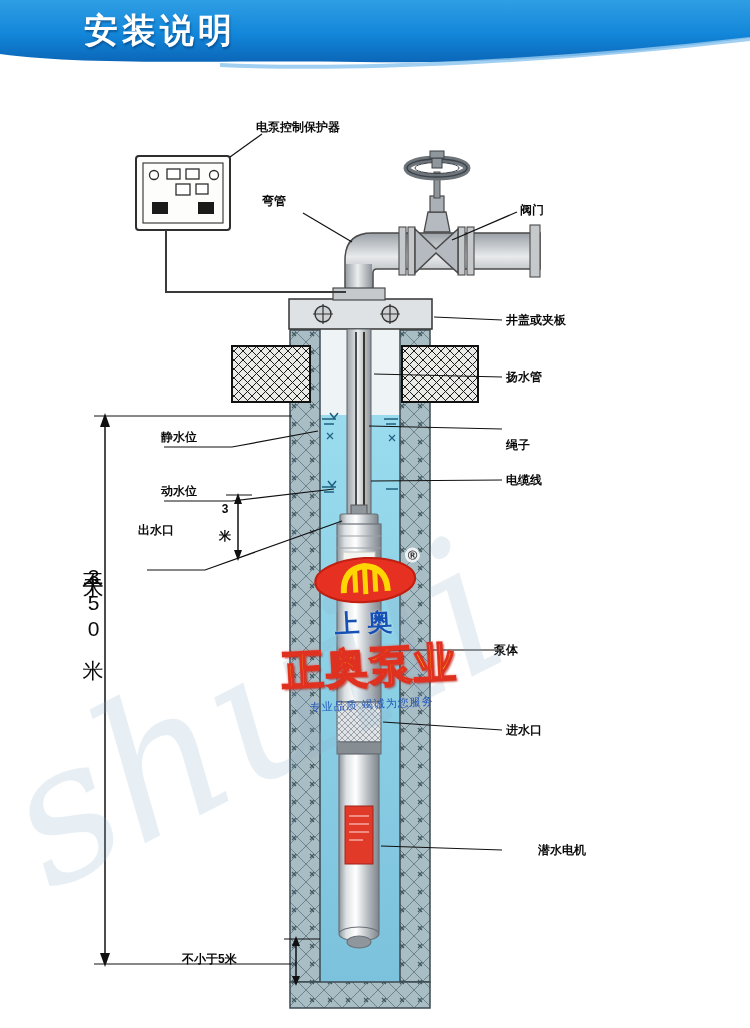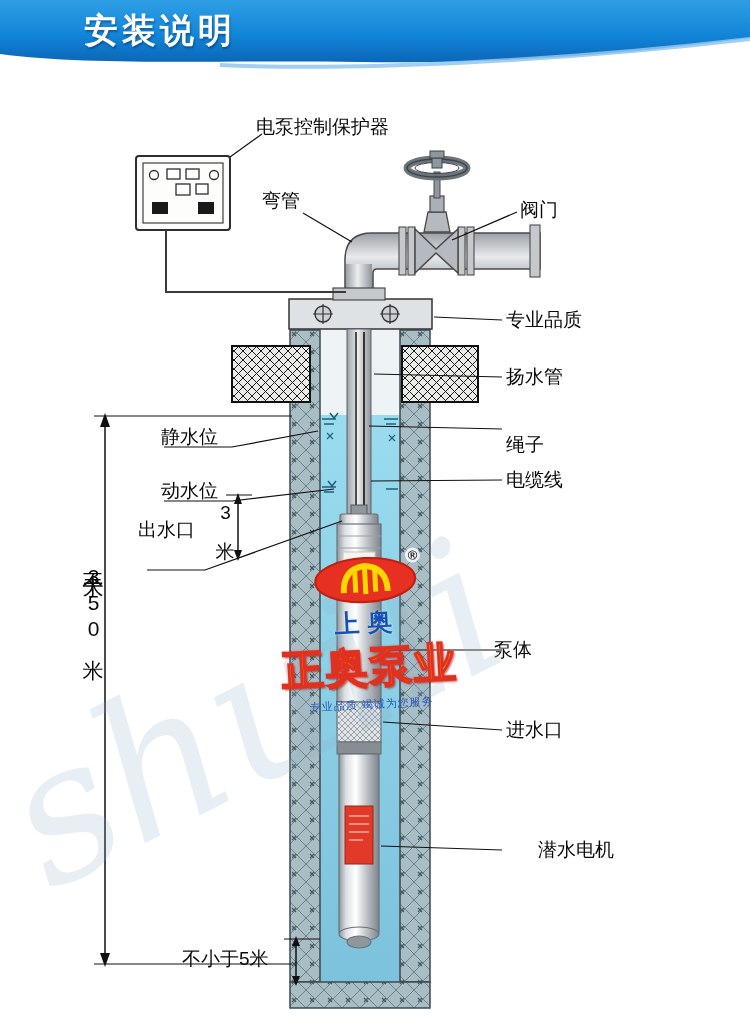--- a/index.html
+++ b/index.html
@@ -7,22 +7,22 @@
     width:750px;height:1028px;position:relative;background:#ffffff;
     font-family:"Liberation Sans","DejaVu Sans",sans-serif;overflow:hidden;
   }
   .stage{position:absolute;inset:0;width:750px;height:1028px;}
   svg.diagram{position:absolute;left:0;top:0;}
   .hdr-title{
     position:absolute;left:84px;top:8px;font-size:34px;font-weight:bold;color:#ffffff;
     letter-spacing:4px;text-shadow:1px 2px 2px rgba(0,40,90,.45);z-index:3;
   }
   .lbl{
-    position:absolute;font-size:19px;color:#0a0a0a;white-space:nowrap;
-    font-weight:400;z-index:4;line-height:22px;
+    position:absolute;font-size:12px;color:#0a0a0a;white-space:nowrap;
+    font-weight:700;z-index:4;line-height:22px;
   }
   .vert{
     writing-mode:vertical-rl;text-orientation:upright;letter-spacing:3px;
   }
   .dim-350{font-size:21px;font-weight:500;}
   .wm{pointer-events:none;}
   .wm-script{
     position:absolute;left:-30px;top:735px;z-index:5;font-size:190px;font-style:italic;
     font-family:"DejaVu Serif","Liberation Serif",serif;color:rgba(140,175,198,0.20);
     transform:rotate(-27deg);transform-origin:left top;white-space:nowrap;
@@ -225,21 +225,21 @@
       <polyline points="164,501 232,501 334,489"></polyline>
       <polyline points="147,570 205,570 342,521"></polyline>
     </g>
   </svg>
 
   <div class="hdr-title">安装说明</div>
 
   <div class="lbl" style="left:256px;top:116px;">电泵控制保护器</div>
   <div class="lbl" style="left:262px;top:190px;">弯管</div>
   <div class="lbl" style="left:520px;top:199px;">阀门</div>
-  <div class="lbl" style="left:506px;top:309px;">专业品质</div>
+  <div class="lbl" style="left:506px;top:309px;">井盖或夹板</div>
   <div class="lbl" style="left:506px;top:366px;">扬水管</div>
   <div class="lbl" style="left:506px;top:434px;">绳子</div>
   <div class="lbl" style="left:506px;top:469px;">电缆线</div>
   <div class="lbl" style="left:494px;top:639px;">泵体</div>
   <div class="lbl" style="left:506px;top:719px;">进水口</div>
   <div class="lbl" style="left:506px;top:839px;margin-left:32px;">潜水电机</div>
   <div class="lbl" style="left:161px;top:426px;text-align:center;">静水位</div>
   <div class="lbl" style="left:161px;top:480px;">动水位</div>
   <div class="lbl" style="left:138px;top:519px;">出水口</div>
 

